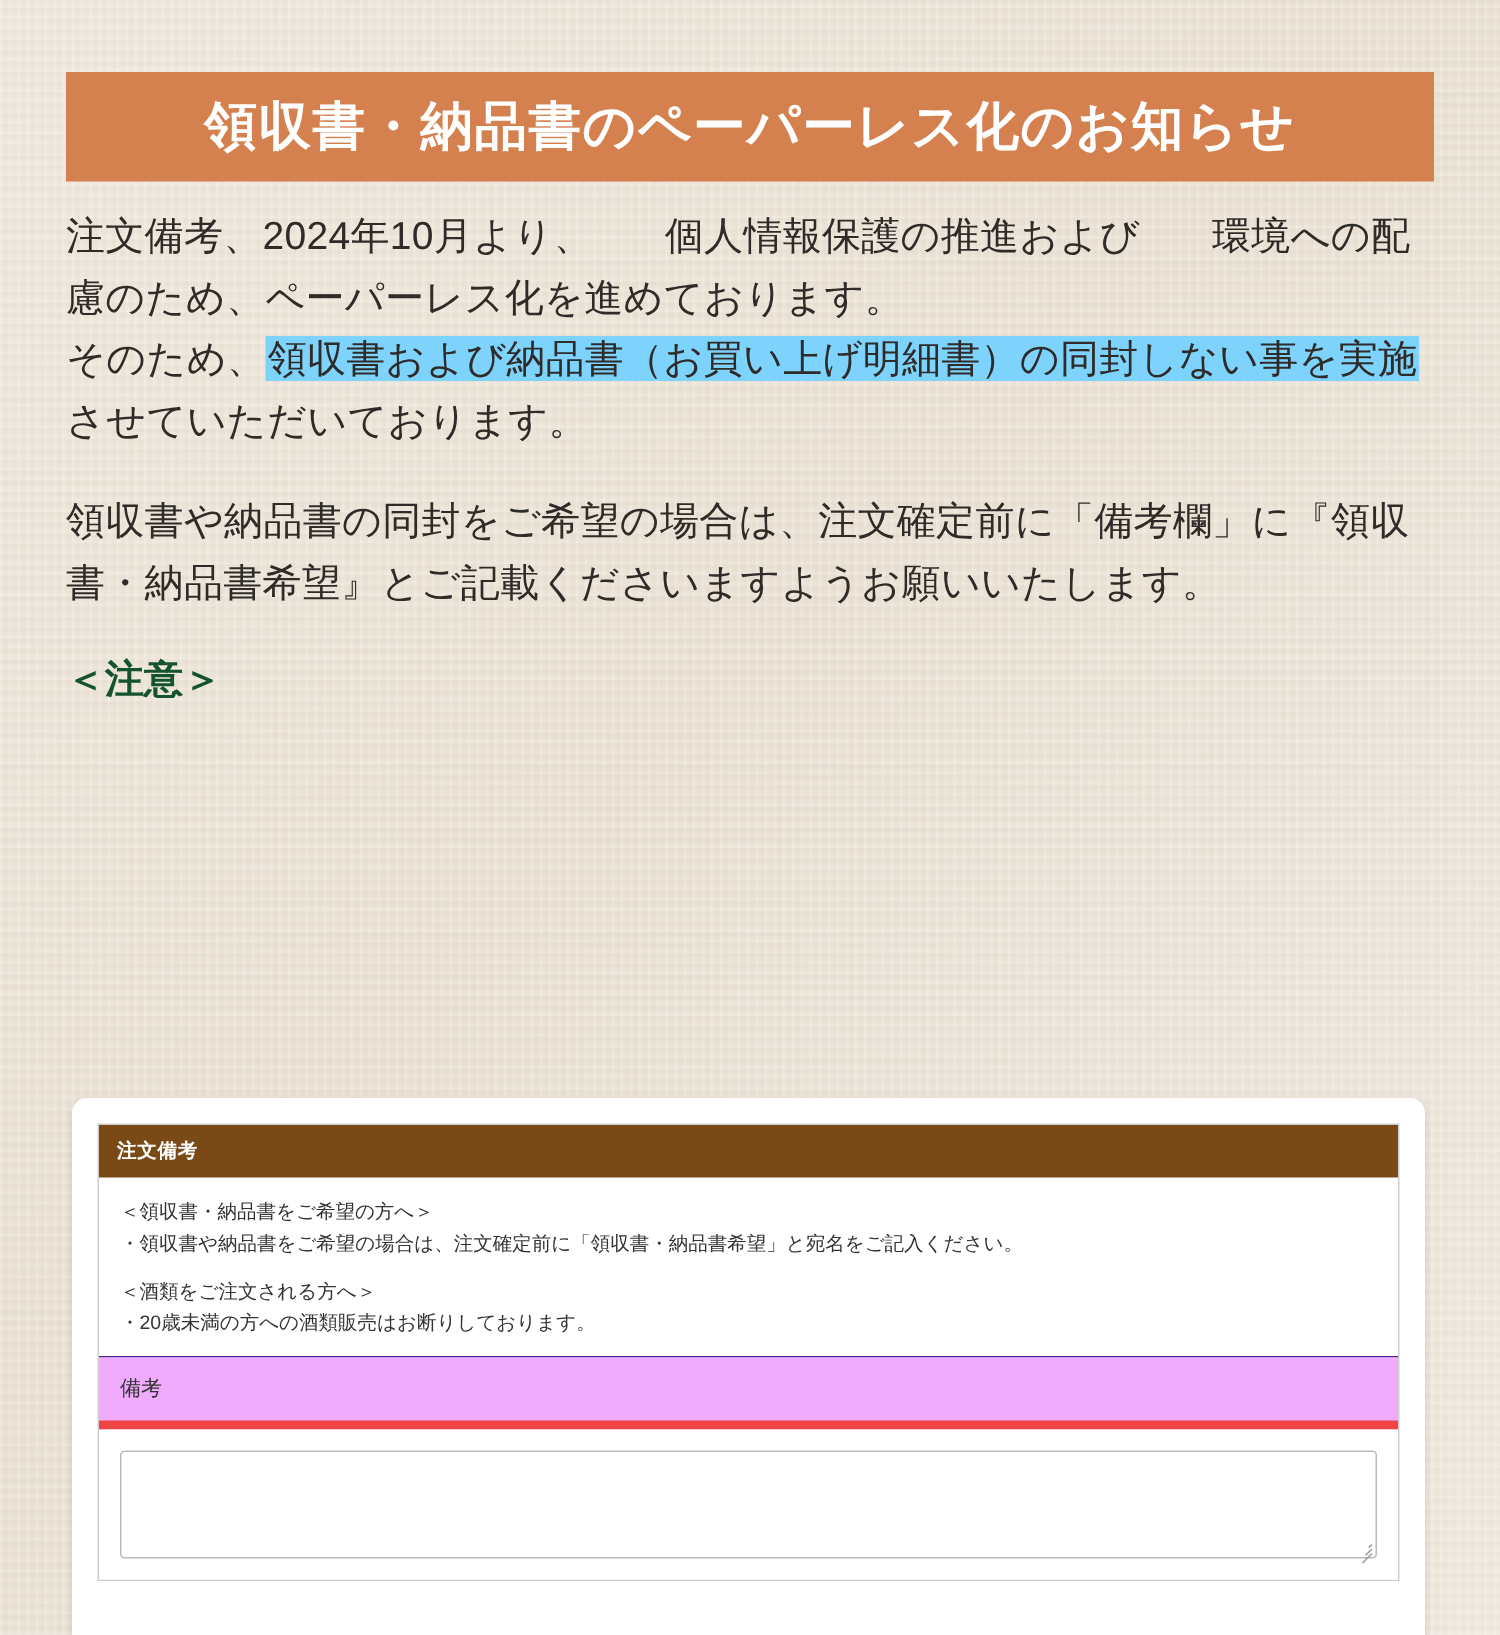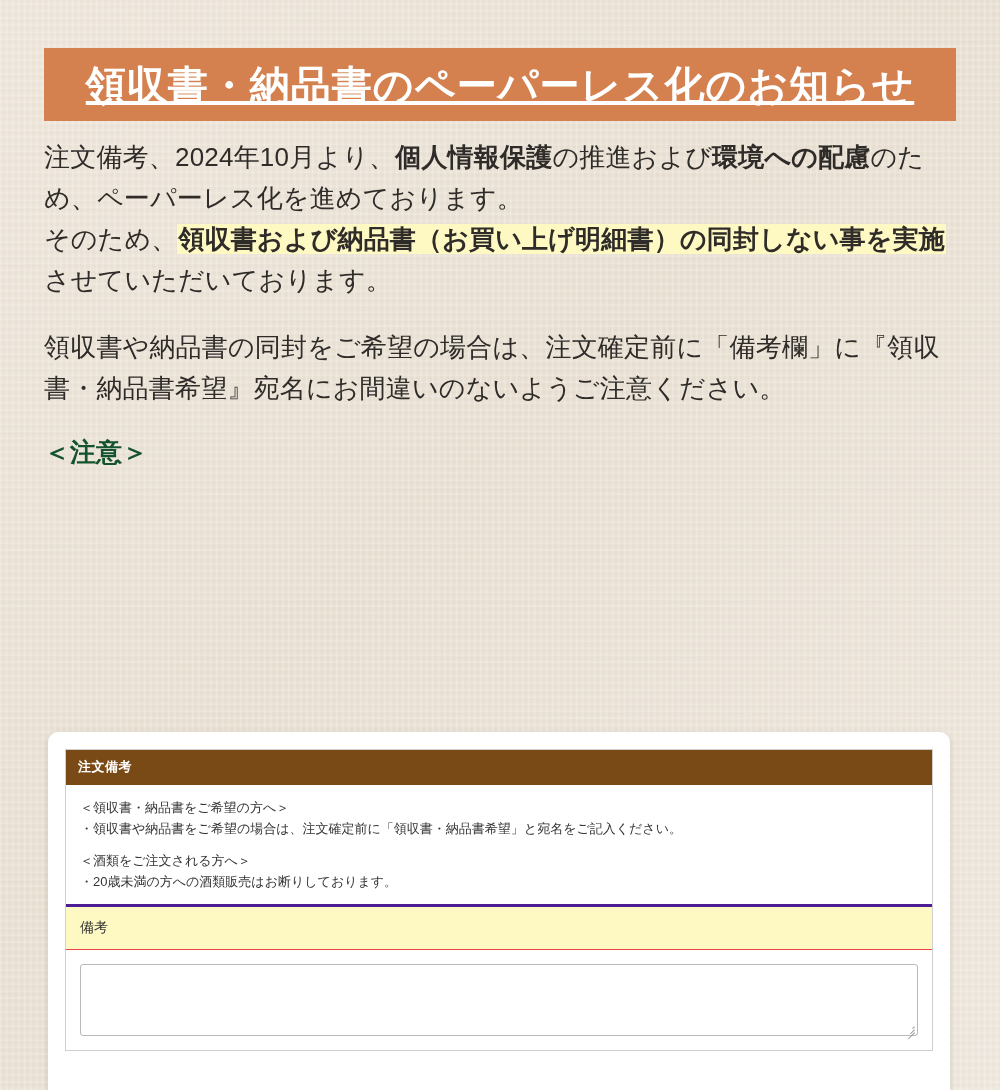--- a/index.html
+++ b/index.html
@@ -38,48 +38,47 @@
     top: 48px;
     width: 912px;
     height: 73px;
     background: #d4804f;
     display: flex;
     align-items: center;
     justify-content: center;
   }
   .title-bar .title-text {
     color: #ffffff;
-    font-size: 40px;
+    font-size: 35px;
     font-weight: bold;
     letter-spacing: 1px;
     line-height: 1;
     white-space: nowrap;
-    text-decoration: underline;
   }
 
   .body-area {
     position: absolute;
     left: 44px;
     top: 137px;
     width: 916px;
   }
 
   p.para {
     margin: 0 0 0 0;
     font-size: 26px;
     line-height: 1.58;
     color: #2e2b28;
     letter-spacing: 0.2px;
   }
   .para-block { margin-bottom: 26px; }
 
-  .b { font-weight: bold; }
+  .b { font-weight: normal; margin-left: 48px; }
   .hl {
-    background: #fef9c3;
-    font-weight: bold;
+    background: #7dd3fc;
+    font-weight: normal;
     padding: 0 1px;
     box-decoration-break: clone;
     -webkit-box-decoration-break: clone;
   }
 
   .notice-head {
     font-size: 26px;
     font-weight: bold;
     margin: 0 0 4px 0;
     color: #14532d;
@@ -125,34 +124,34 @@
   .form-header {
     background: #7a4a16;
     color: #ffffff;
     font-size: 13px;
     font-weight: bold;
     padding: 8px 12px 9px 12px;
     letter-spacing: 0.5px;
   }
   .form-notes {
     padding: 12px 14px 12px 14px;
-    border-bottom: 3px solid #4c1d95;
+    border-bottom: 1px solid #4c1d95;
   }
   .form-notes .note-line {
     font-size: 13px;
     line-height: 1.62;
     color: #333333;
     white-space: nowrap;
   }
   .note-gap { height: 11px; }
 
   .field-label-row {
-    background: #fef9c3;
+    background: #f0abfc;
     padding: 12px 14px;
-    border-bottom: 1px solid #ef4444;
+    border-bottom: 6px solid #ef4444;
     font-size: 14px;
     color: #333333;
   }
   .field-input-area {
     padding: 14px;
     background: #ffffff;
   }
   .textarea-box {
     width: 100%;
     height: 72px;
@@ -191,21 +190,21 @@
   </div>
 
   <div class="body-area">
 
     <div class="para-block">
       <p class="para"><span>注文備考、2024年10月より、</span><span class="b">個人情報保護</span><span>の推進および</span><span class="b">環境への配慮</span><span>のため、ペーパーレス化を進めております。</span></p>
       <p class="para"><span>そのため、</span><span class="hl">領収書および納品書（お買い上げ明細書）の同封しない事を実施</span><span>させていただいております。</span></p>
     </div>
 
     <div class="para-block">
-      <p class="para">領収書や納品書の同封をご希望の場合は、注文確定前に「備考欄」に『領収書・納品書希望』宛名にお間違いのないようご注意ください。</p>
+      <p class="para">領収書や納品書の同封をご希望の場合は、注文確定前に「備考欄」に『領収書・納品書希望』とご記載くださいますようお願いいたします。</p>
     </div>
 
     <div>
       <div class="notice-head">＜注意＞</div>
     </div>
 
   </div>
 
   <div class="screenshot-card">
     <div class="form-box">

